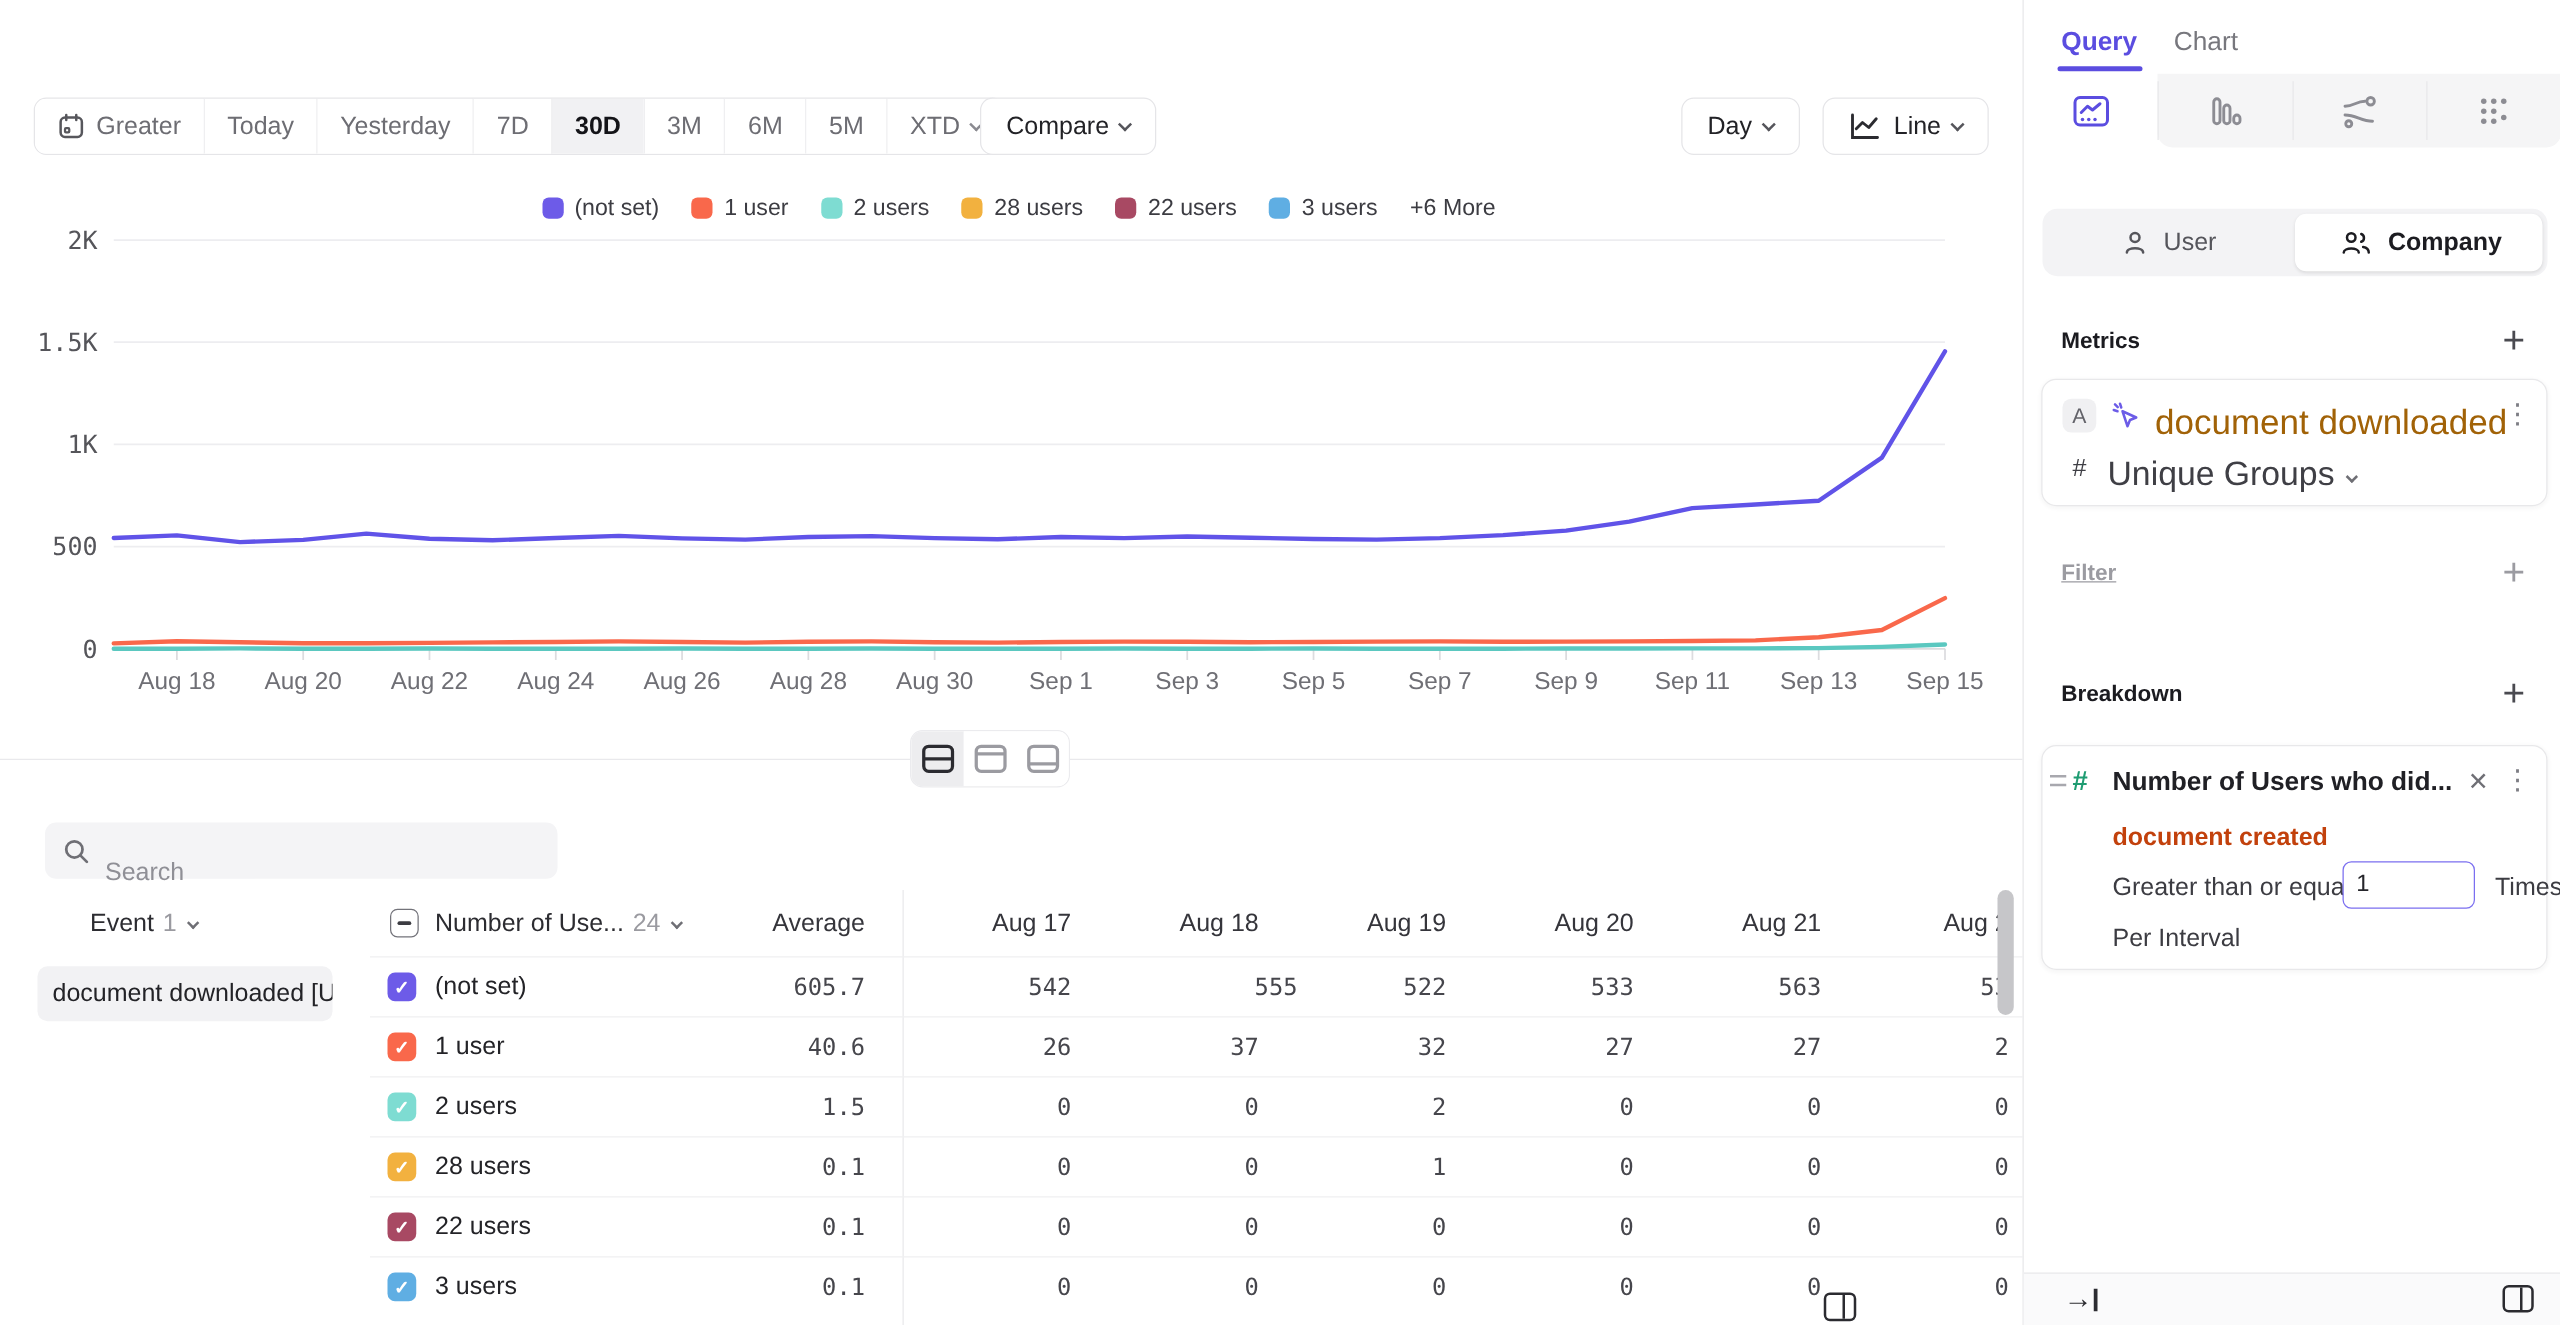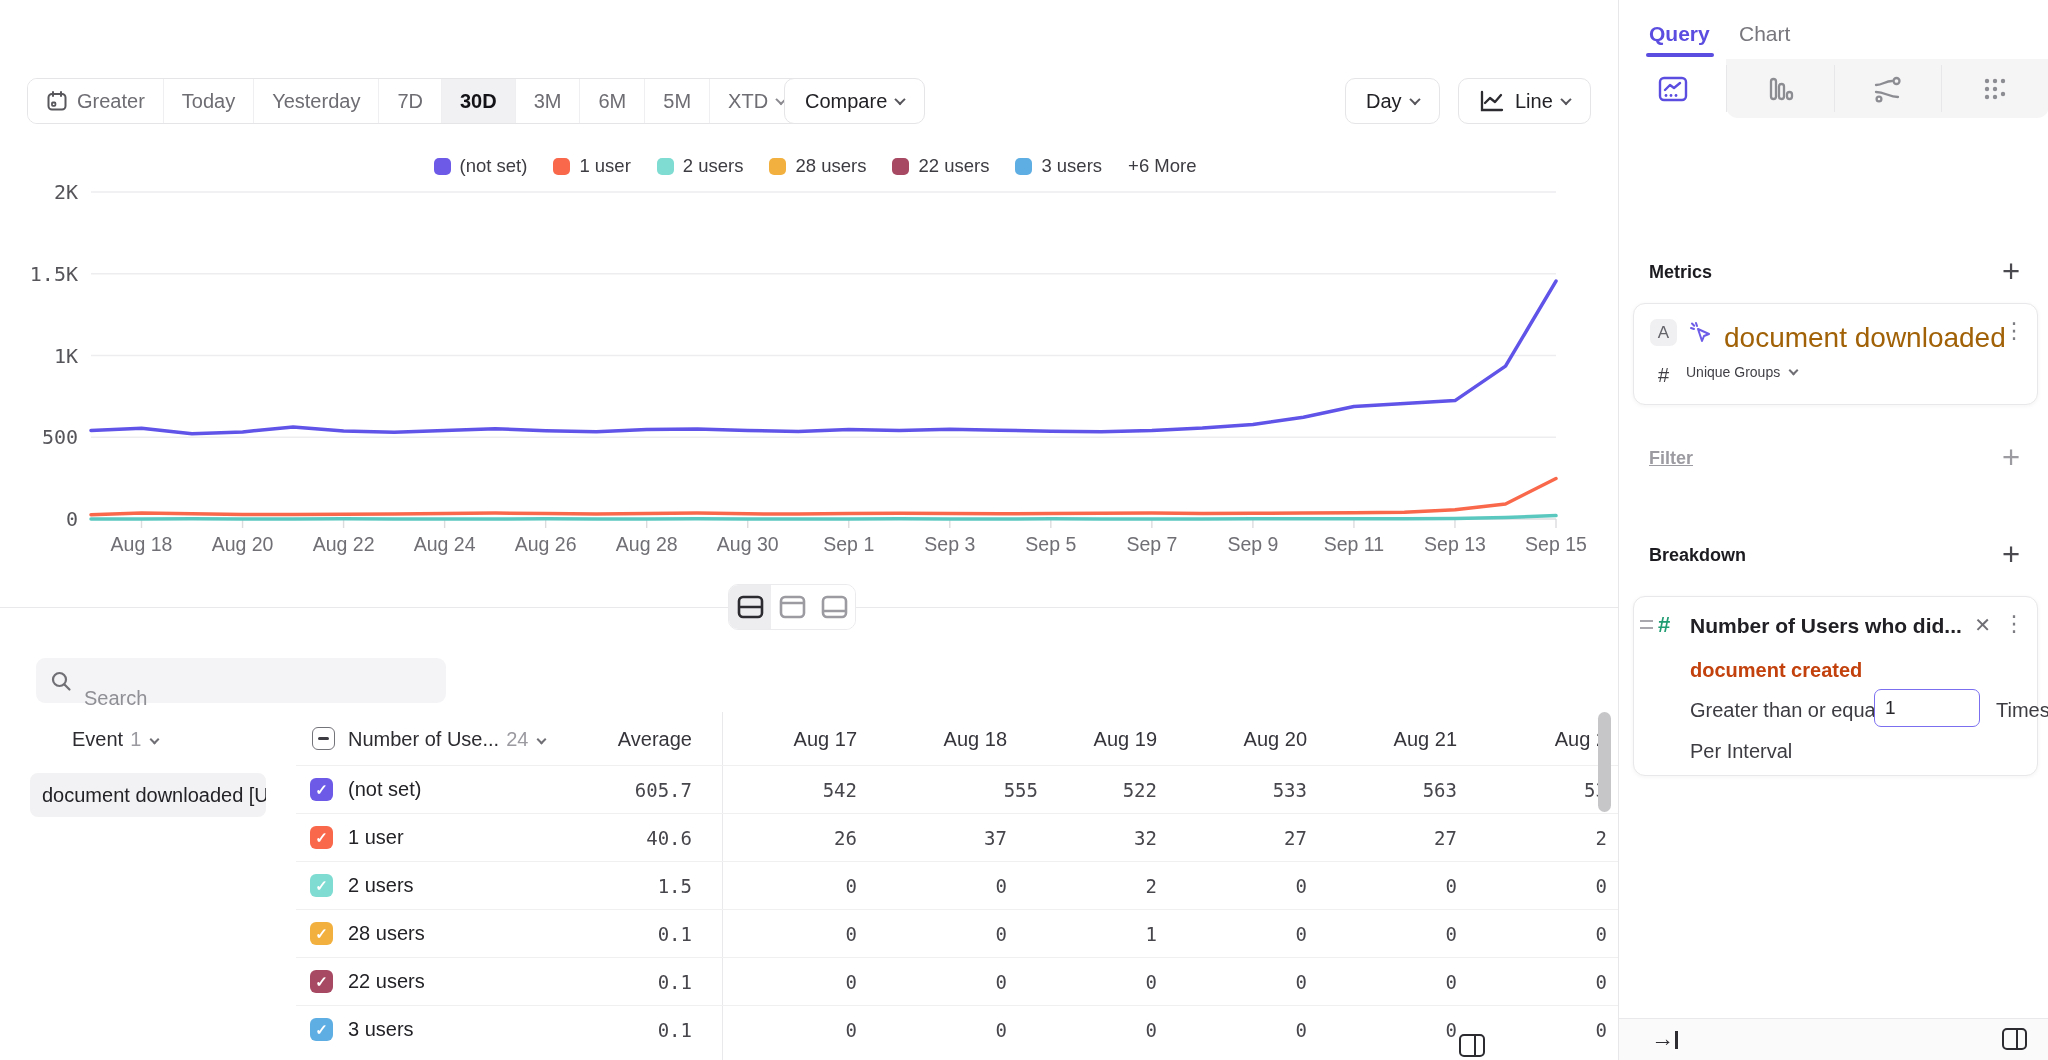--- a/index.html
+++ b/index.html
@@ -99,21 +99,21 @@
   .plus-btn { position:absolute; right:22px; width:30px; font-size:31px; font-weight:300; color:#4a4a50;
               background:none; border:none; cursor:pointer; line-height:1; font-family:inherit; }
   .card { position:absolute; left:14px; width:405px; background:#fff; border:1px solid #e8e8ea;
           border-radius:12px; box-shadow:0 1px 4px rgba(30,30,40,.05); }
   .kebab { position:absolute; right:12px; top:14px; font-size:22px; color:#7d7d84; cursor:pointer; }
   #metric-badge { position:absolute; left:16px; top:15px; width:27px; height:27px; background:#f0f0f2;
                   border-radius:7px; display:flex; align-items:center; justify-content:center;
                   font-size:17px; color:#63636a; font-weight:500; }
   #metric-name { position:absolute; left:90px; top:18px; font-size:28px; font-weight:400; color:#a16207; }
   #metric-hash { position:absolute; left:24px; top:60px; font-size:20px; color:#3f3f45; }
-  #metric-measure { position:absolute; left:52px; top:60px; font-size:14px; color:#3f3f45; cursor:pointer; }
+  #metric-measure { position:absolute; left:52px; top:60px; font-size:27px; color:#3f3f45; cursor:pointer; }
   #bd-drag { position:absolute; left:6px; top:23px; width:13px; height:9px;
              border-top:2px solid #a8a8ae; border-bottom:2px solid #a8a8ae; }
   #bd-hash { position:absolute; left:24px; top:15px; font-size:22px; font-weight:700; color:#1f9c72; }
   #bd-title { position:absolute; left:56px; top:17px; font-size:21px; font-weight:700; color:#202025; }
   #bd-close { position:absolute; right:46px; top:16px; font-size:20px; color:#6f6f75; cursor:pointer; }
   #bd-event { position:absolute; left:56px; top:62px; font-size:20px; font-weight:700; color:#c2410c; }
   #bd-cond { position:absolute; left:56px; top:102px; font-size:20px; color:#3c3c42; }
   #bd-input { position:absolute; left:240px; top:92px; width:106px; height:38px;
               border:1.5px solid #7b6ff0; border-radius:7px; font-size:19px; color:#26262b;
               padding-left:10px; font-family:inherit; outline:none; }
@@ -425,20 +425,39 @@
         <circle cx="8" cy="24" r="2.2" fill="#8c8c93"></circle>
           <circle cx="16" cy="24" r="2.2" fill="#8c8c93"></circle>
           <circle cx="24" cy="21" r="2.2" fill="#8c8c93"></circle>
       </svg>
     </div>
     <div class="icon-div" style="left:107px;"></div>
     <div class="icon-div" style="left:215px;"></div>
     <div class="icon-div" style="left:322px;"></div>
   </div>
 
+  <div id="entity-toggle">
+    <div id="ent-pill"></div>
+    <div class="ent-half" style="left:0;">
+      <svg width="22" height="22" viewBox="0 0 22 22">
+        <circle cx="11" cy="7" r="3.6" fill="none" stroke="#55555b" stroke-width="2"></circle>
+        <path d="M4.5 19 C4.5 14.5 17.5 14.5 17.5 19" fill="none" stroke="#55555b" stroke-width="2" stroke-linecap="round"></path>
+      </svg>
+      <span>User</span>
+    </div>
+    <div class="ent-half" style="left:202px;color:#1c1c21;font-weight:600;">
+      <svg width="26" height="22" viewBox="0 0 26 22">
+        <circle cx="9" cy="7" r="3.4" fill="none" stroke="#1c1c21" stroke-width="2"></circle>
+        <path d="M3 19 C3 14.8 15 14.8 15 19" fill="none" stroke="#1c1c21" stroke-width="2" stroke-linecap="round"></path>
+        <path d="M17 4.2 a3.3 3.3 0 0 1 0 6.2" fill="none" stroke="#1c1c21" stroke-width="2" stroke-linecap="round"></path>
+        <path d="M18.5 14.6 C22.5 15.2 23 17 23 19" fill="none" stroke="#1c1c21" stroke-width="2" stroke-linecap="round"></path>
+      </svg>
+      <span>Company</span>
+    </div>
+  </div>
 
   <span class="sec-head" style="top:262px;">Metrics</span>
   <button class="plus-btn" style="top:256px;">+</button>
 
   <div class="card" style="top:303px;height:102px;">
     <div id="metric-badge">A</div>
     <svg class="abs" style="left:54px;top:16px;" width="26" height="26" viewBox="0 0 26 26">
       <path d="M10 9 L21 14 L16 16 L14 21 Z" fill="none" stroke="#6c5ce7" stroke-width="2" stroke-linejoin="round"></path>
       <line x1="8" y1="3" x2="9" y2="6" stroke="#6c5ce7" stroke-width="2" stroke-linecap="round"></line>
       <line x1="3" y1="8" x2="6" y2="9" stroke="#6c5ce7" stroke-width="2" stroke-linecap="round"></line>

